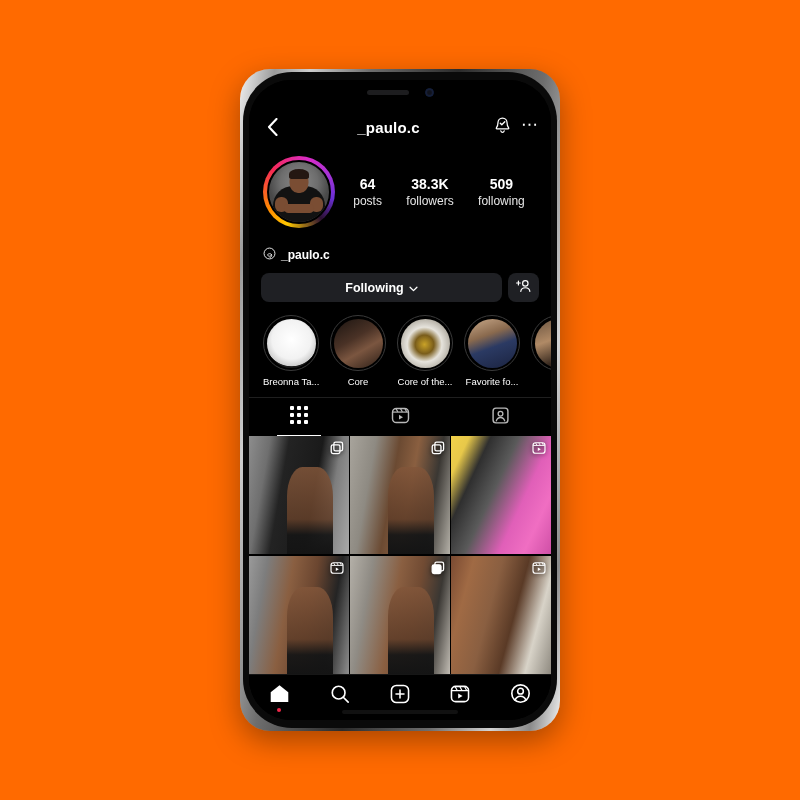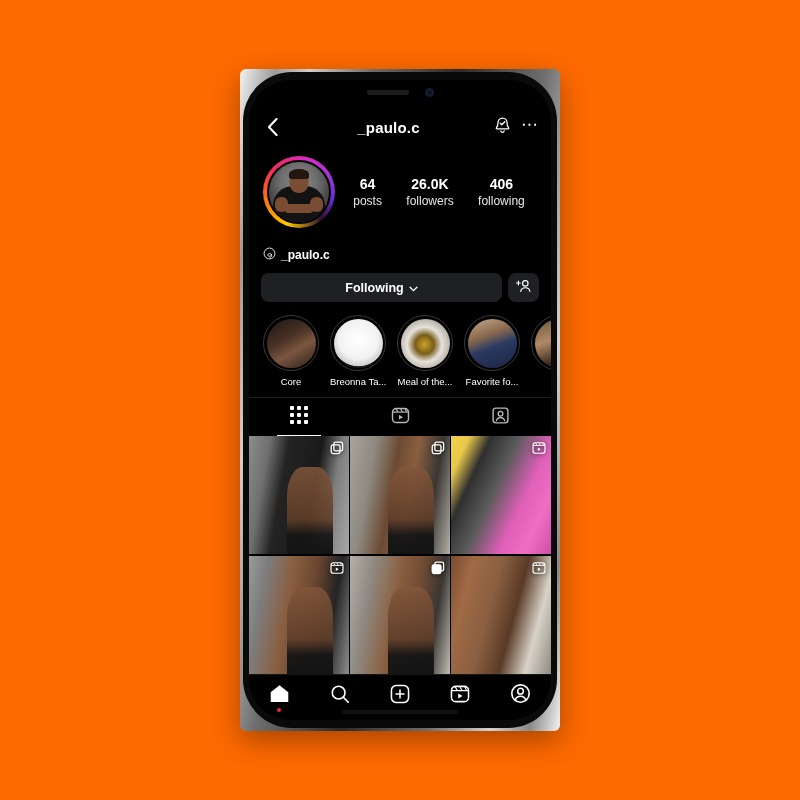--- a/index.html
+++ b/index.html
@@ -10,21 +10,21 @@
   }
   body {
     background: #FF6A00;
     display: flex; align-items: center; justify-content: center;
   }
 
   
   .phone {
     position: relative;
     width: 320px; height: 662px;
-    border-radius: 6px;
+    border-radius: 30px;
     background: linear-gradient(100deg,#f2f2f2 0%,#9b9b9b 8%,#cfcfcf 16%,#6e6e6e 30%,#2b2b2b 50%,#6e6e6e 70%,#d4d4d4 84%,#8a8a8a 93%,#f4f4f4 100%);
     padding: 3px;
     box-shadow: 0 10px 30px rgba(0,0,0,.35);
   }
   .phone-inner {
     position: relative;
     width: 100%; height: 100%;
     border-radius: 49px;
     background: #0a0a0a;
     padding: 8px 6px;
@@ -270,25 +270,25 @@
               <div class="av-head"></div>
               <div class="av-hair"></div>
             </div>
           </div>
           <div class="stats">
             <div class="stat">
               <div class="num">64</div>
               <div class="lbl">posts</div>
             </div>
             <div class="stat">
-              <div class="num">26.0K</div>
+              <div class="num">38.3K</div>
               <div class="lbl">followers</div>
             </div>
             <div class="stat">
-              <div class="num">406</div>
+              <div class="num">509</div>
               <div class="lbl">following</div>
             </div>
           </div>
         </div>
 
         <div class="bio">
           <div class="threads">
             <span>
               <svg width="13" height="13" viewBox="0 0 16 16">
                 <circle cx="8" cy="8" r="6.7" fill="none" stroke="#fff" stroke-width="1.1"></circle>
@@ -313,37 +313,37 @@
               <svg width="16" height="14" viewBox="0 0 18 16">
                 <circle cx="10.5" cy="5" r="3.1" fill="none" stroke="#fff" stroke-width="1.35"></circle>
                 <path d="M5.3 14.2c.4-2.7 2.6-4.2 5.2-4.2s4.8 1.5 5.2 4.2" fill="none" stroke="#fff" stroke-width="1.35" stroke-linecap="round"></path>
                 <path d="M2.6 2.4v4.4M.5 4.6h4.3" stroke="#fff" stroke-width="1.35" stroke-linecap="round"></path>
               </svg>
             </span>
           </div>
         </div>
 
         <div class="highlights">
+          <div class="hl">
+            <div class="hl-circle">
+                <div class="hl-img img-breonna"></div>
+              </div>
+            <div class="hl-lbl">Breonna Ta...</div>
+          </div>
           <div class="hl">
             <div class="hl-circle">
                 <div class="hl-img img-core"></div>
               </div>
             <div class="hl-lbl">Core</div>
           </div>
           <div class="hl">
             <div class="hl-circle">
-                <div class="hl-img img-breonna"></div>
-              </div>
-            <div class="hl-lbl">Breonna Ta...</div>
-          </div>
-          <div class="hl">
-            <div class="hl-circle">
                 <div class="hl-img img-meal"></div>
               </div>
-            <div class="hl-lbl">Meal of the...</div>
+            <div class="hl-lbl">Core of the...</div>
           </div>
           <div class="hl">
             <div class="hl-circle">
                 <div class="hl-img img-fav"></div>
               </div>
             <div class="hl-lbl">Favorite fo...</div>
           </div>
           <div class="hl hl-5">
             <div class="hl-circle">
                 <div class="hl-img img-five"></div>

